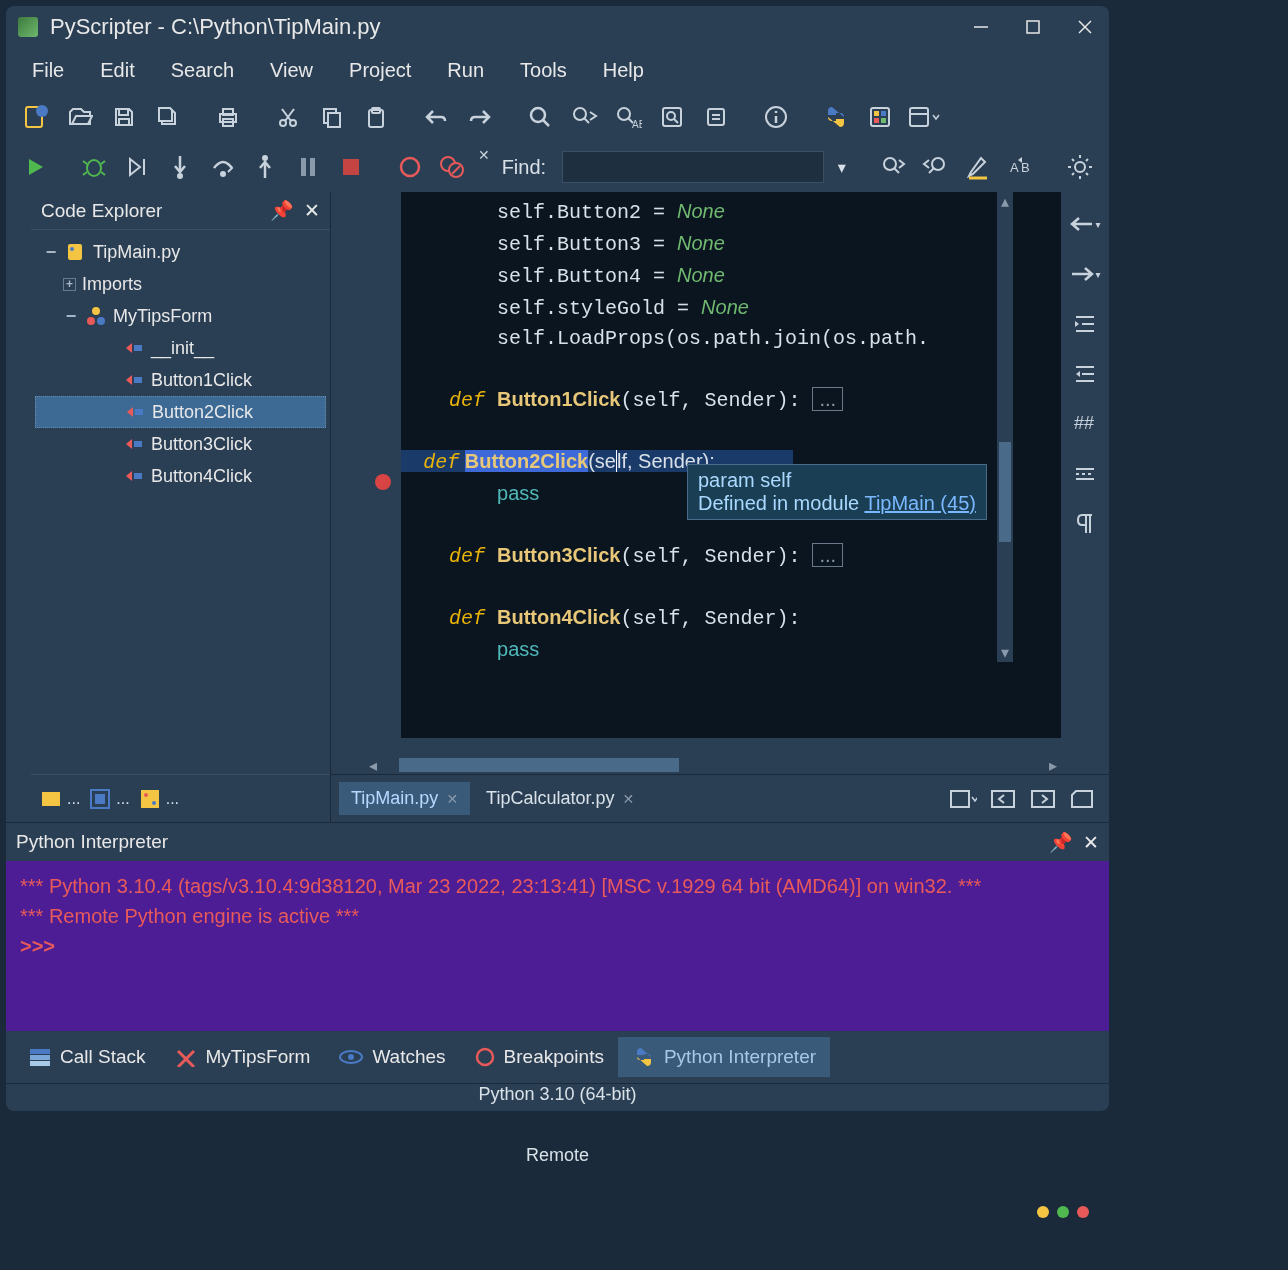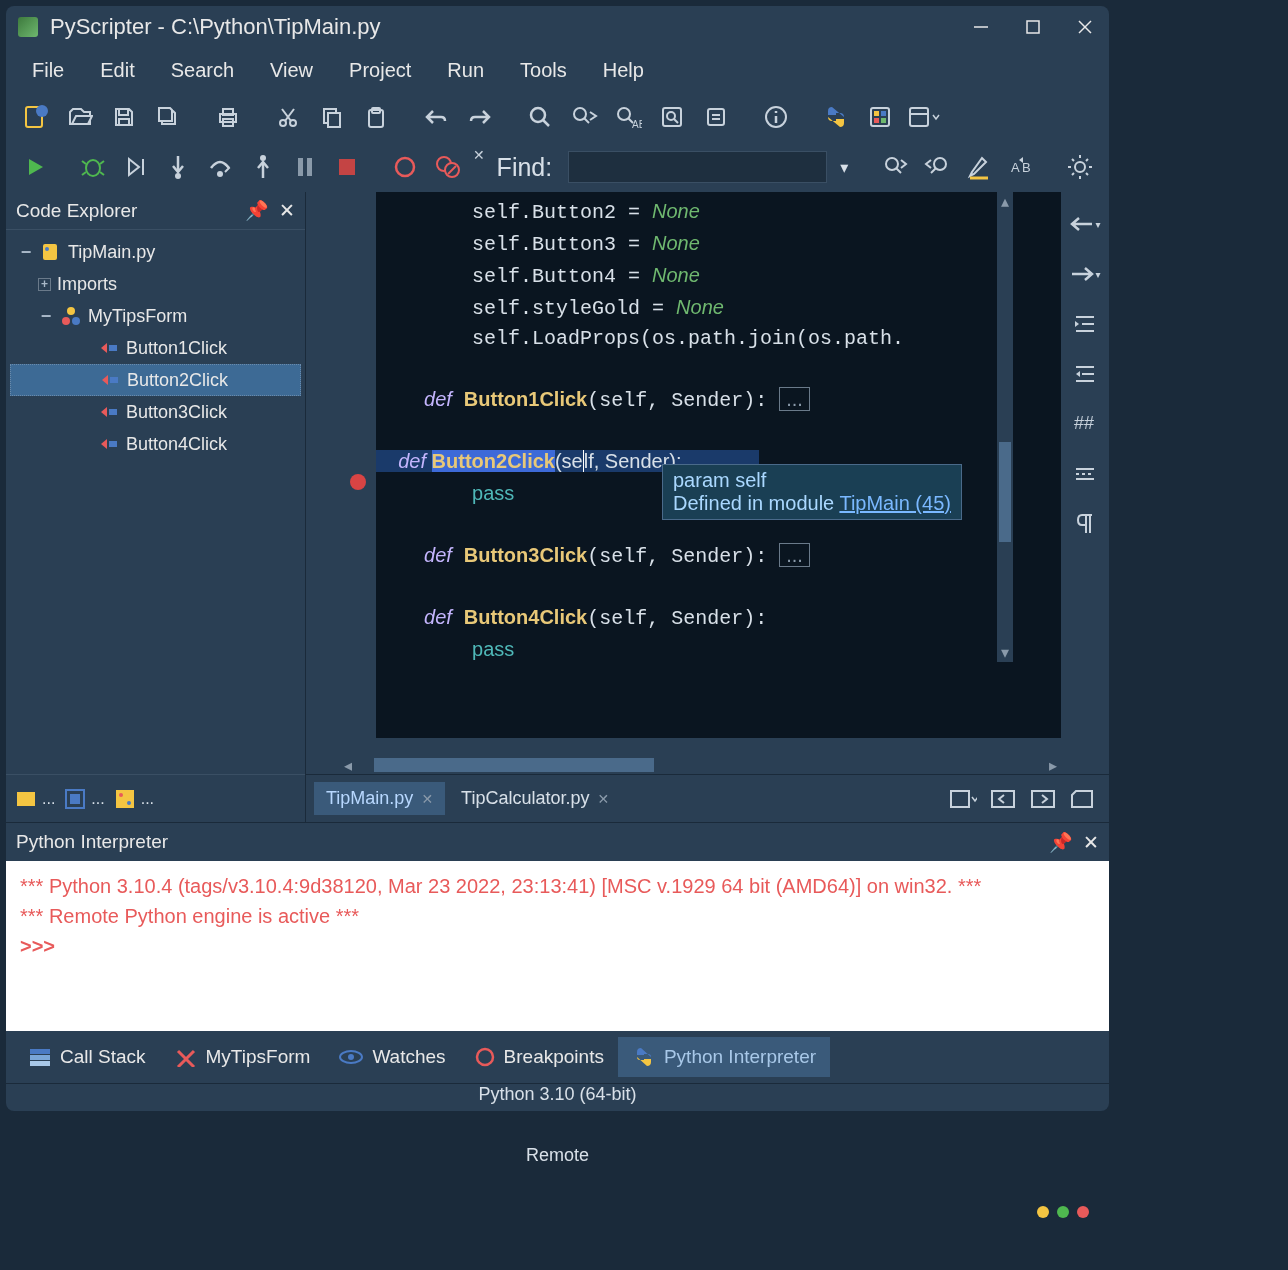--- a/index.html
+++ b/index.html
@@ -14,47 +14,47 @@
 .win-btn { width: 24px; height: 24px; display: flex; align-items: center; justify-content: center; color: #e8e8e8; font-size: 16px; cursor: pointer; }
 
 
 .menubar { height: 44px; display: flex; align-items: center; padding: 0 8px; gap: 0; }
 .menu-item { color: #e8e8e8; font-size: 20px; padding: 6px 18px; cursor: pointer; }
 
 
 .toolbar { height: 50px; display: flex; align-items: center; padding: 0 12px; gap: 8px; }
 .tb-btn { width: 36px; height: 36px; display: flex; align-items: center; justify-content: center; color: #c8d2dc; cursor: pointer; }
 .tb-sep { width: 8px; }
-.find-label { color: #d8e0e8; font-size: 25px; margin-left: 4px; margin-right: 8px; text-align: center; }
+.find-label { color: #d8e0e8; font-size: 20px; margin-left: 4px; margin-right: 8px; text-align: center; }
 .find-box { width: 270px; height: 32px; background: #1e2f3f; border: 1px solid #3a4f64; color: #d8e0e8; padding: 0 8px; }
 .find-drop { width: 20px; height: 32px; color: #d8e0e8; display: flex; align-items: center; justify-content: center; cursor: pointer; }
 
 
-.body-area { display: flex; height: 630px; }
+.body-area { display: flex; height: 630px; padding-left: 25px; }
 
 
 .ce-panel { width: 300px; background: #2a3f54; border-right: 1px solid #1a2a3a; display: flex; flex-direction: column; }
 .ce-header { height: 38px; display: flex; align-items: center; padding: 0 10px; color: #e8e8e8; font-size: 19px; border-bottom: 1px solid #3a4f64; }
 .ce-header-title { flex: 1; }
 .ce-tree { flex: 1; padding: 6px 4px; overflow: auto; }
 .tree-row { display: flex; align-items: center; height: 32px; gap: 6px; color: #e8e8e8; font-size: 18px; cursor: pointer; padding-left: 8px; }
 .tree-exp { width: 16px; color: #a8b8c8; text-align: center; font-weight: bold; display: flex; align-items: center; justify-content: center; }
 .tree-icon { width: 22px; height: 22px; display: inline-flex; align-items: center; justify-content: center; }
 .tree-selected { background: #3d6a95; border: 1px dotted #6a8aaa; }
 .indent1 { padding-left: 28px; }
 .indent2 { padding-left: 48px; }
 .indent3 { padding-left: 88px; }
 .ce-bottom-tabs { height: 48px; display: flex; align-items: center; gap: 8px; padding: 0 8px; border-top: 1px solid #3a4f64; }
 .ce-tab { display: flex; align-items: center; gap: 4px; color: #d8e0e8; cursor: pointer; }
 
 
 .editor-area { flex: 1; display: flex; flex-direction: column; position: relative; }
 .code-view { flex: 1; background: #0a1520; display: flex; position: relative; overflow: hidden; margin: 0 48px 18px 70px; }
 .code-lines { flex: 1; font-family: 'Consolas', 'Courier New', monospace; font-size: 20px; line-height: 30px; color: #d8e0e8; white-space: pre; padding-top: 4px; }
-.code-lines .kw { color: #c4b5fd; font-style: italic; }
+.code-lines .kw { color: #eab308; font-style: italic; font-family: Liberation Mono, monospace; }
 .code-lines .fn { color: #e8c878; font-weight: bold; }
 .code-lines .none { color: #6fb86f; font-style: italic; }
 .code-lines .pass { color: #4fb8b8; }
 .current-line { background: #1a3a6a; }
 .sel { background: #3d6ad8; color: #fff; }
 .fold-hint { border: 1px solid #6a7a8a; padding: 0 6px; color: #8a9aaa; }
 
 .tooltip { position: absolute; left: 286px; top: 272px; background: #1a3f54; border: 1px solid #4a6a8a; padding: 4px 10px; font-family: 'Consolas', monospace; font-size: 20px; color: #aad8ff; }
 .tooltip a { color: #7ab8ff; text-decoration: underline; }
 
@@ -70,21 +70,21 @@
 
 .editor-tabs { height: 48px; display: flex; align-items: center; padding: 0 8px; gap: 4px; border-top: 1px solid #1a2a3a; }
 .ed-tab { display: flex; align-items: center; gap: 8px; padding: 6px 12px; color: #d8e0e8; font-size: 18px; cursor: pointer; }
 .ed-tab.active { background: #3a5a7a; color: #b8d8ff; }
 .ed-tab-close { color: #8a9aaa; font-size: 14px; cursor: pointer; }
 .ed-spacer { flex: 1; }
 
 
 .interp-panel { border-top: 1px solid #1a2a3a; }
 .interp-header { height: 38px; display: flex; align-items: center; padding: 0 10px; color: #e8e8e8; font-size: 19px; }
-.interp-body { background: #ffffff; font-family: 'Consolas', monospace; font-size: 20px; color: #d8e0e8; padding: 10px 14px; line-height: 30px; height: 170px; }
+.interp-body { background: #4c1d95; font-family: 'Consolas', monospace; font-size: 20px; color: #d8e0e8; padding: 10px 14px; line-height: 30px; height: 170px; }
 .interp-body .star { color: #e85a5a; }
 .interp-body .prompt { color: #e85a5a; font-weight: bold; }
 
 
 .bottom-tabs { height: 52px; display: flex; align-items: center; padding: 0 8px; }
 .bt-tab { display: flex; align-items: center; gap: 8px; padding: 8px 14px; color: #e8e8e8; font-size: 19px; cursor: pointer; }
 .bt-tab.active { background: #3a5a7a; color: #a8c8e8; }
 
 
 .statusbar { height: 36px; display: flex; align-items: center; padding: 0 20px; color: #d8e0e8; font-size: 18px; gap: 40px; border-top: 1px solid #1a2a3a; flex-direction: column; }
@@ -406,20 +406,29 @@
             </span>
           <span>MyTipsForm</span>
         </div>
         <div class="tree-row indent3">
           <span class="tree-icon">
               <svg width="20" height="16">
                 <path d="M2 8 L8 3 L8 13 Z" fill="#e85a5a"></path>
                 <rect x="10" y="5" width="8" height="6" fill="#4a7ac4"></rect>
               </svg>
             </span>
+          <span>__init__</span>
+        </div>
+        <div class="tree-row indent3">
+          <span class="tree-icon">
+              <svg width="20" height="16">
+                <path d="M2 8 L8 3 L8 13 Z" fill="#e85a5a"></path>
+                <rect x="10" y="5" width="8" height="6" fill="#4a7ac4"></rect>
+              </svg>
+            </span>
           <span>Button1Click</span>
         </div>
         <div class="tree-row indent3 tree-selected">
           <span class="tree-icon">
               <svg width="20" height="16">
                 <path d="M2 8 L8 3 L8 13 Z" fill="#e85a5a"></path>
                 <rect x="10" y="5" width="8" height="6" fill="#4a7ac4"></rect>
               </svg>
             </span>
           <span>Button2Click</span>

